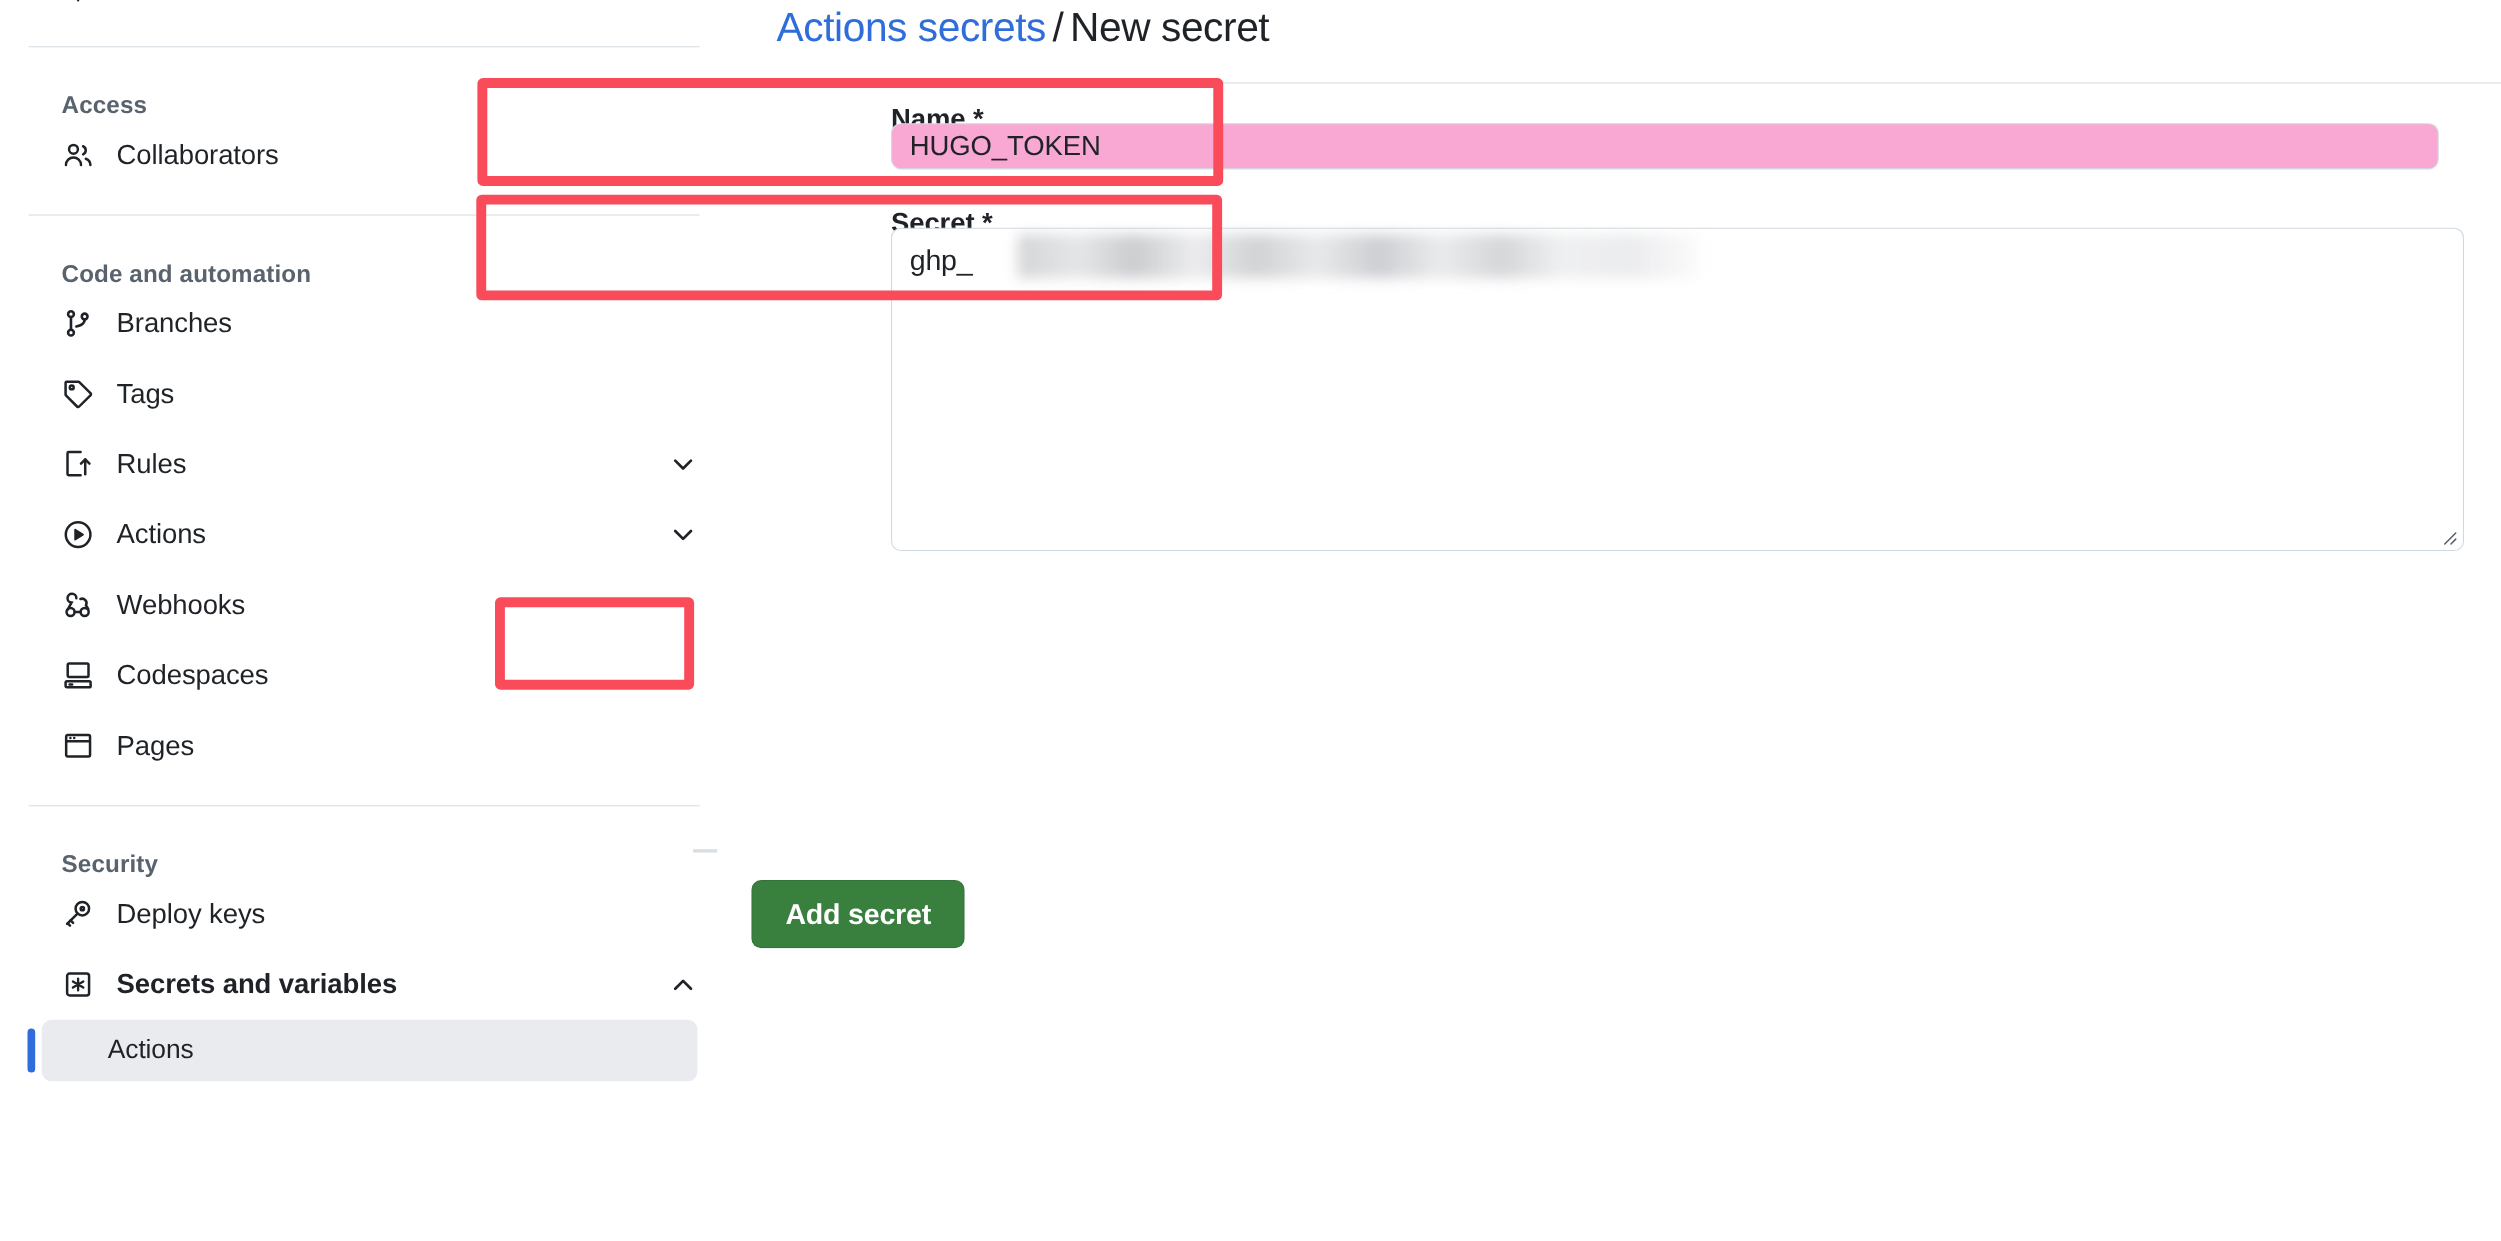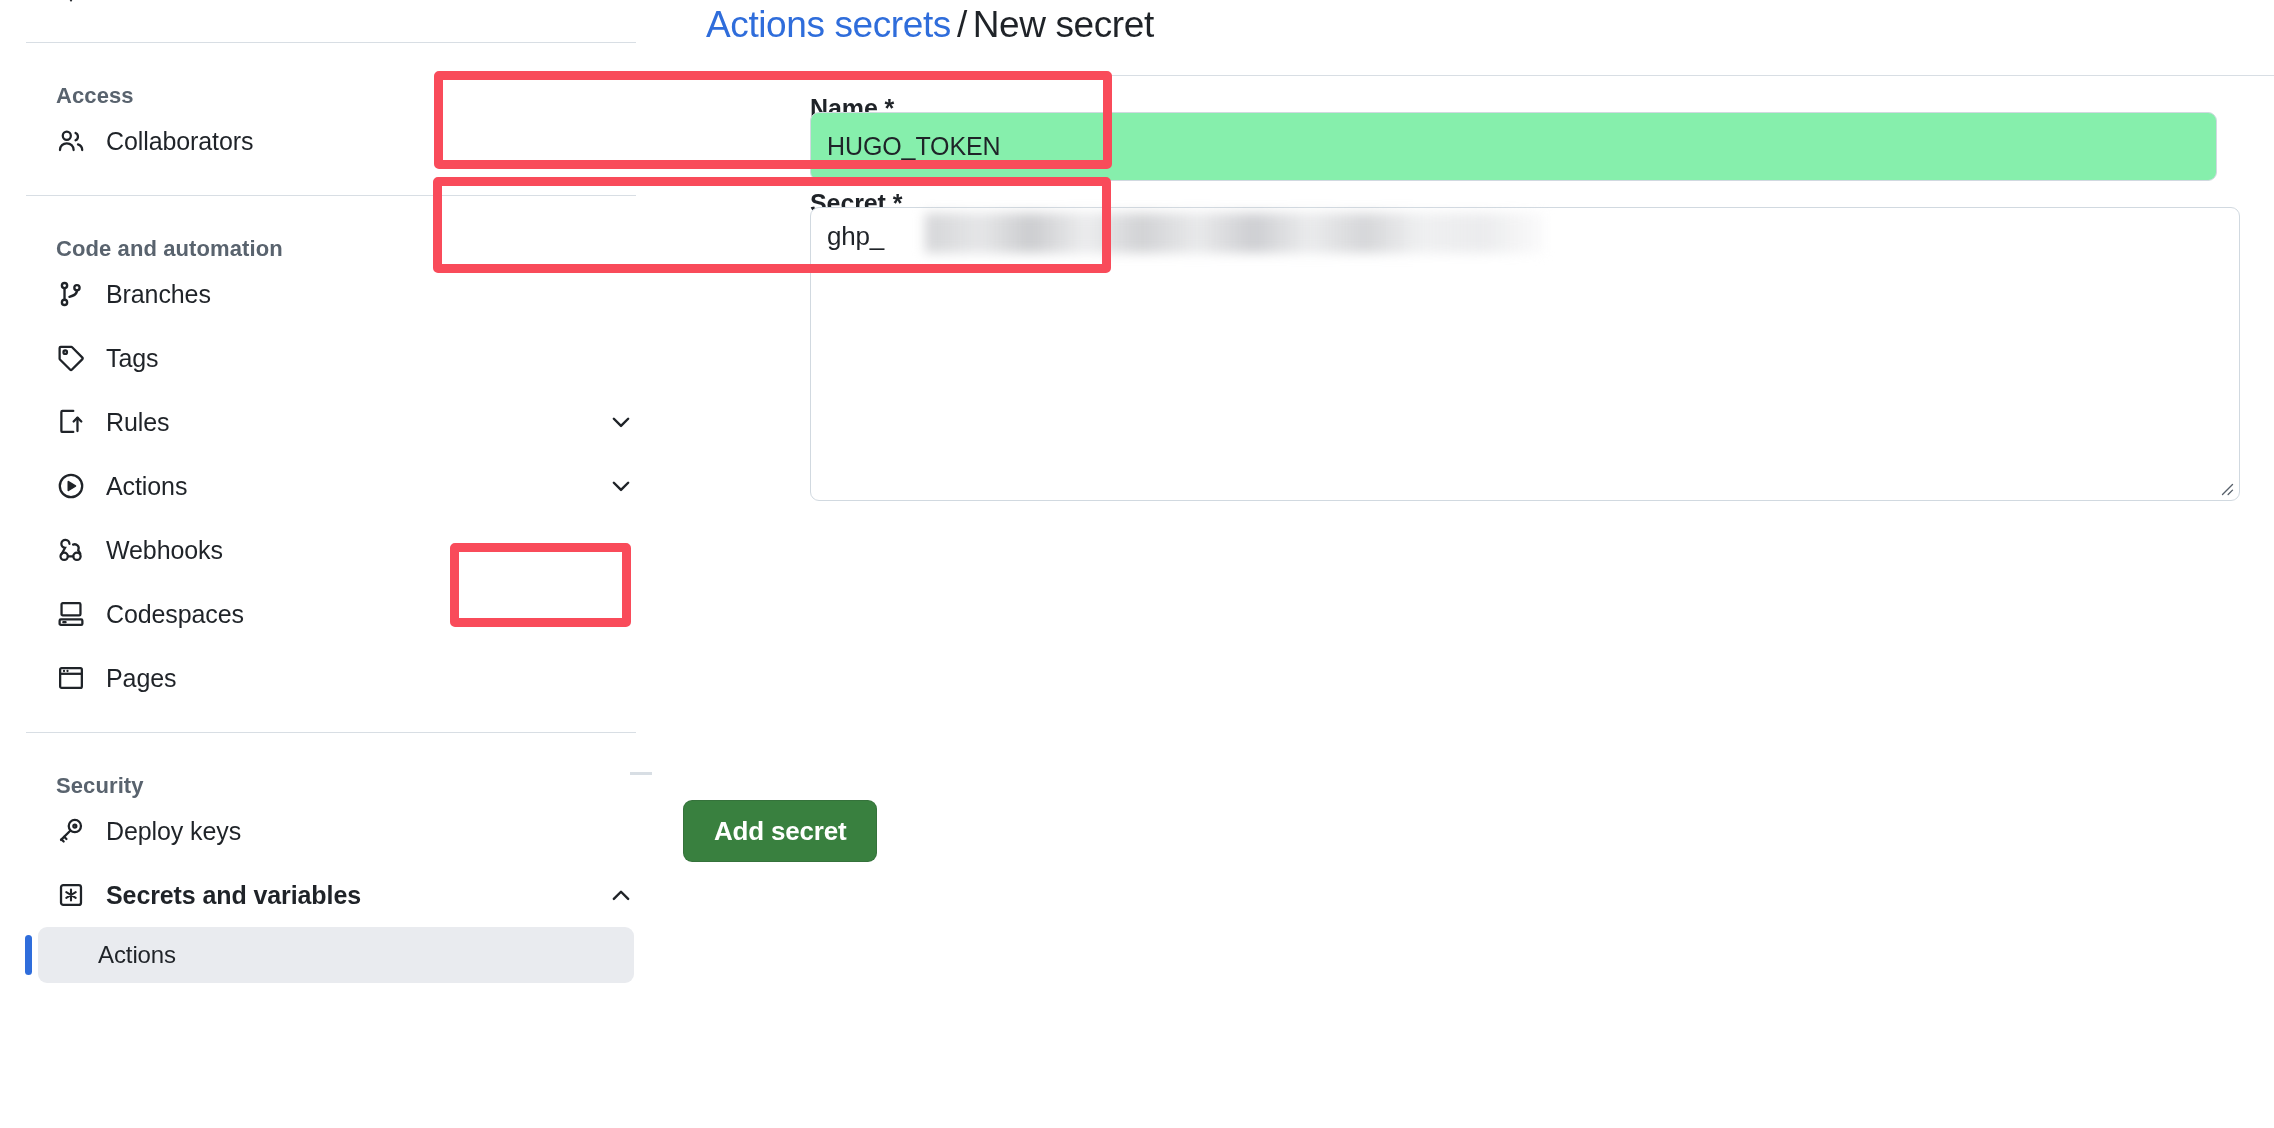--- a/index.html
+++ b/index.html
@@ -169,24 +169,24 @@
     left: 0;
     top: 84px;
     width: 1614px;
   }
 
   #name-input {
     position: absolute;
     left: 150px;
     top: 28px;
     width: 1407px;
-    height: 69px;
+    height: 42px;
     border: 1px solid #d1d9e0;
     border-radius: 9px;
-    background: #86efac;
+    background: #f9a8d4;
     font-family: "Liberation Sans", sans-serif;
     font-size: 25px;
     color: #1f2328;
     padding: 0 16px;
     outline: none;
     letter-spacing: -0.1px;
   }
 
   #secret-wrap {
     position: absolute;

